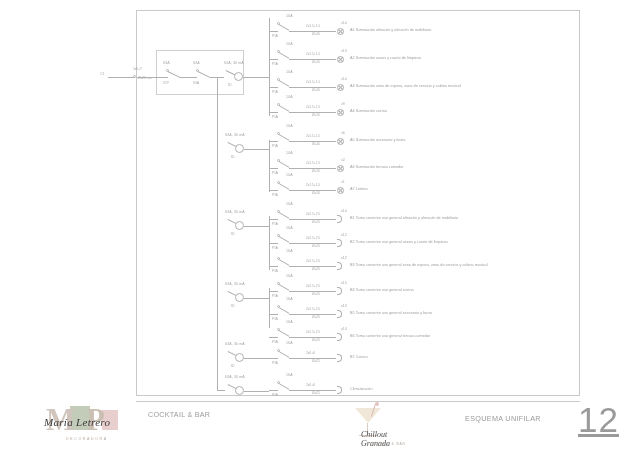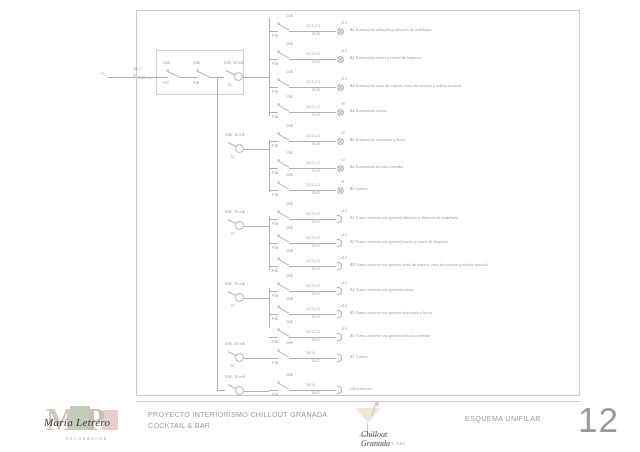--- a/index.html
+++ b/index.html
@@ -44,21 +44,21 @@
   .t-cable{font-size:3.2px;text-align:center;}
   .t-desc{font-size:3.8px;color:#9e9e9e;}
   .t-src{font-size:4px;}
 
   
   .tb-project{position:absolute;left:148px;top:409px;font-size:7.2px;
               color:#9a9a9a;line-height:11px;letter-spacing:.25px;}
   .tb-sheet{position:absolute;left:465px;top:414px;font-size:7.2px;
             color:#9a9a9a;letter-spacing:.35px;}
   .tb-page{position:absolute;left:578px;top:400px;font-size:35px;
-           color:#9a9a9a;letter-spacing:1px;}
+           color:#9a9a9a;letter-spacing:1px;text-decoration:underline;}
 
   
   .logo{position:absolute;left:40px;top:400px;width:95px;height:46px;}
   .logo-m{position:absolute;left:6px;top:2px;font-size:31px;color:#cfc5bd;
           font-family:"Liberation Serif","DejaVu Serif",serif;font-weight:700;}
   .logo-p{position:absolute;left:46px;top:2px;font-size:31px;color:#cbbfb4;
           font-family:"Liberation Serif","DejaVu Serif",serif;font-weight:700;}
   .logo-green{position:absolute;left:30px;top:6px;width:20px;height:24px;
               background:#b9c2ad;opacity:.85;}
   .logo-pink{position:absolute;left:62px;top:10px;width:16px;height:20px;
@@ -361,21 +361,20 @@
 <div class="logo">
   <div class="logo-green"></div>
   <div class="logo-pink"></div>
   <div class="logo-m">M</div>
   <div class="logo-p">P</div>
   <div class="logo-script">María Letrero</div>
   <div class="logo-sub">DECORADORA</div>
 </div>
 
 <div class="tb-project">
-  <div>PROYECTO INTERIORISMO CHILLOUT GRANADA</div>
   <div>COCKTAIL &amp; BAR</div>
 </div>
 
 <div class="ck">
   <div class="ck-glass-o"></div>
   <div class="ck-glass"></div>
   <div class="ck-stem"></div>
   <div class="ck-base"></div>
   <div class="ck-straw"></div>
   <div class="ck-cherry"></div>

